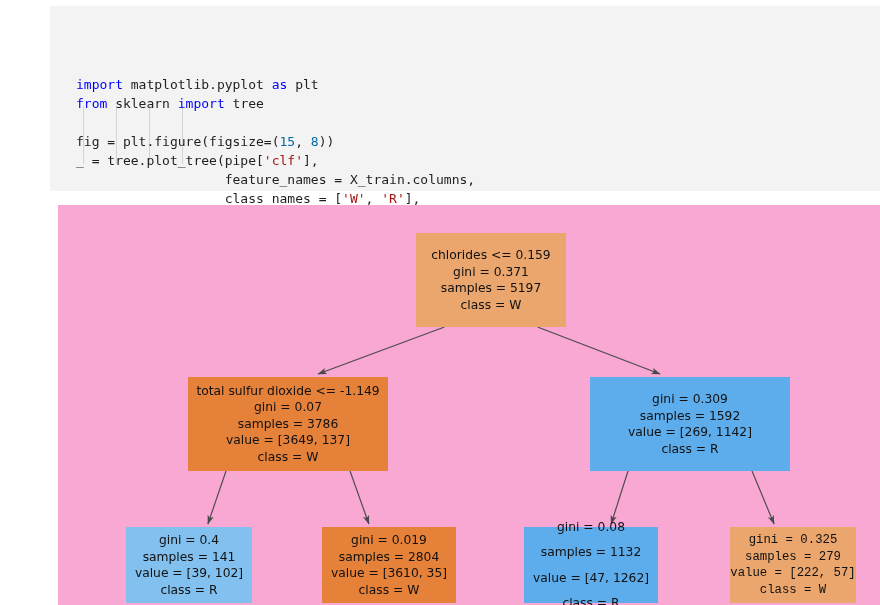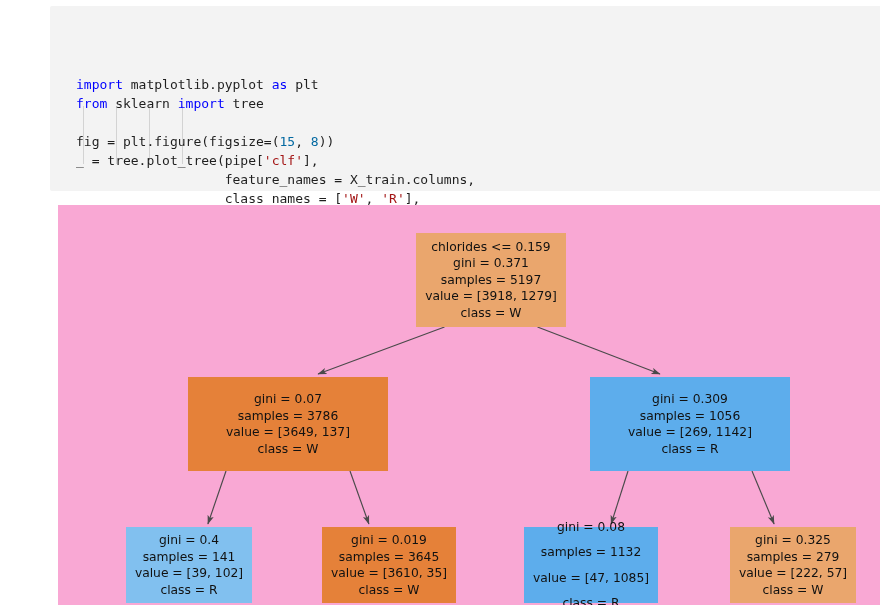--- a/index.html
+++ b/index.html
@@ -126,54 +126,54 @@
           <line x1="292" y1="266" x2="310.9" y2="319" marker-end="url(#ah)"></line>
           <line x1="570" y1="266" x2="553.1" y2="319" marker-end="url(#ah)"></line>
           <line x1="694" y1="266" x2="716.1" y2="319" marker-end="url(#ah)"></line>
         </g>
     </svg>
     <div id="node-layer">
         <div class="node" style="left: 358px; top: 28px; width: 150px; height: 94px; background: rgb(234, 166, 109);">
           <span>chlorides &lt;= 0.159</span>
           <span>gini = 0.371</span>
           <span>samples = 5197</span>
-          <span>value = [3918, 1279]</span>
           <span>class = W</span>
         </div>
         <div class="node" style="left: 130px; top: 172px; width: 200px; height: 94px; background: rgb(229, 129, 57);">
+          <span>total sulfur dioxide &lt;= -1.149</span>
           <span>gini = 0.07</span>
           <span>samples = 3786</span>
           <span>value = [3649, 137]</span>
           <span>class = W</span>
         </div>
         <div class="node" style="left: 532px; top: 172px; width: 200px; height: 94px; background: rgb(93, 173, 236);">
           <span>gini = 0.309</span>
-          <span>samples = 1056</span>
+          <span>samples = 1592</span>
           <span>value = [269, 1142]</span>
           <span>class = R</span>
         </div>
         <div class="node" style="left: 68px; top: 322px; width: 126px; height: 76px; background: rgb(129, 192, 239);">
           <span>gini = 0.4</span>
           <span>samples = 141</span>
           <span>value = [39, 102]</span>
           <span>class = R</span>
         </div>
         <div class="node" style="left: 264px; top: 322px; width: 134px; height: 76px; background: rgb(229, 129, 57);">
           <span>gini = 0.019</span>
-          <span>samples = 3645</span>
+          <span>samples = 2804</span>
           <span>value = [3610, 35]</span>
           <span>class = W</span>
         </div>
         <div class="node" style="left: 466px; top: 322px; width: 134px; height: 76px; background: rgb(93, 173, 236); gap: 9px;">
           <span>gini = 0.08</span>
           <span>samples = 1132</span>
-          <span>value = [47, 1085]</span>
+          <span>value = [47, 1262]</span>
           <span>class = R</span>
         </div>
-        <div class="node" style="left: 672px; top: 322px; width: 126px; height: 76px; background: rgb(234, 166, 109);">
+        <div class="node" style="left: 672px; top: 322px; width: 126px; height: 76px; background: rgb(234, 166, 109); font-family: Liberation Mono, monospace;">
           <span>gini = 0.325</span>
           <span>samples = 279</span>
           <span>value = [222, 57]</span>
           <span>class = W</span>
         </div>
       </div>
   </div>
 
 </div>
 

